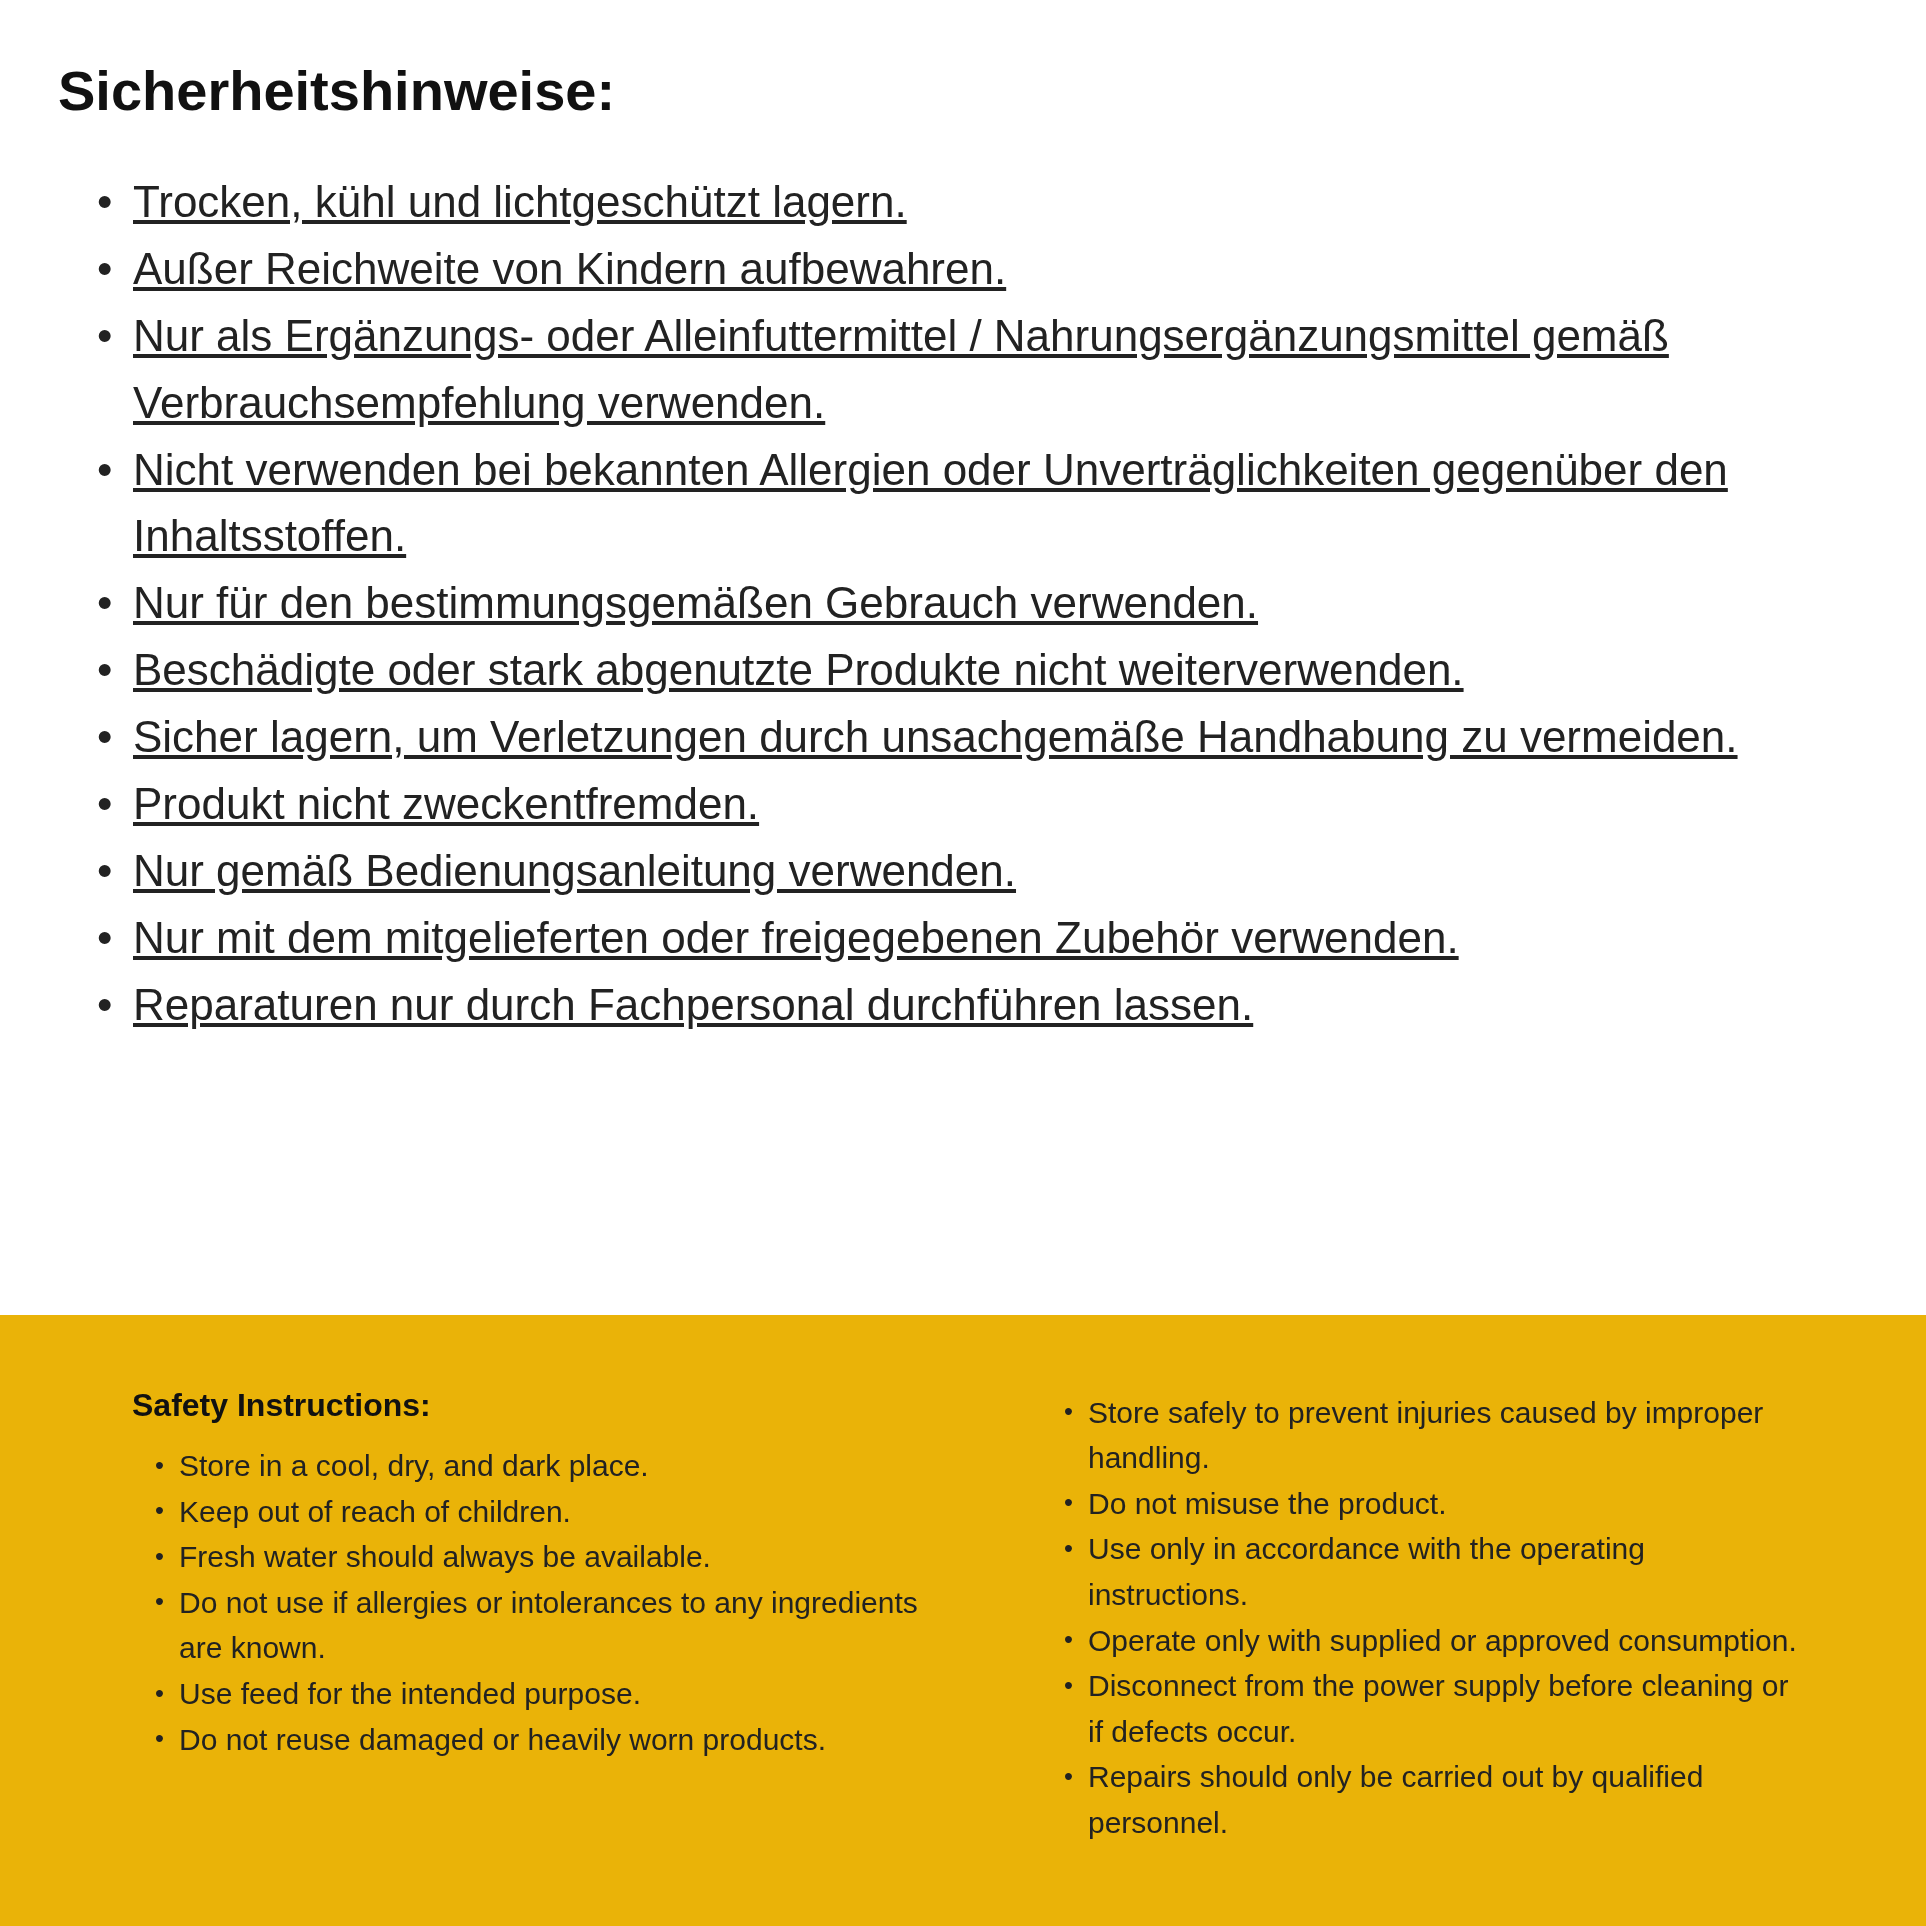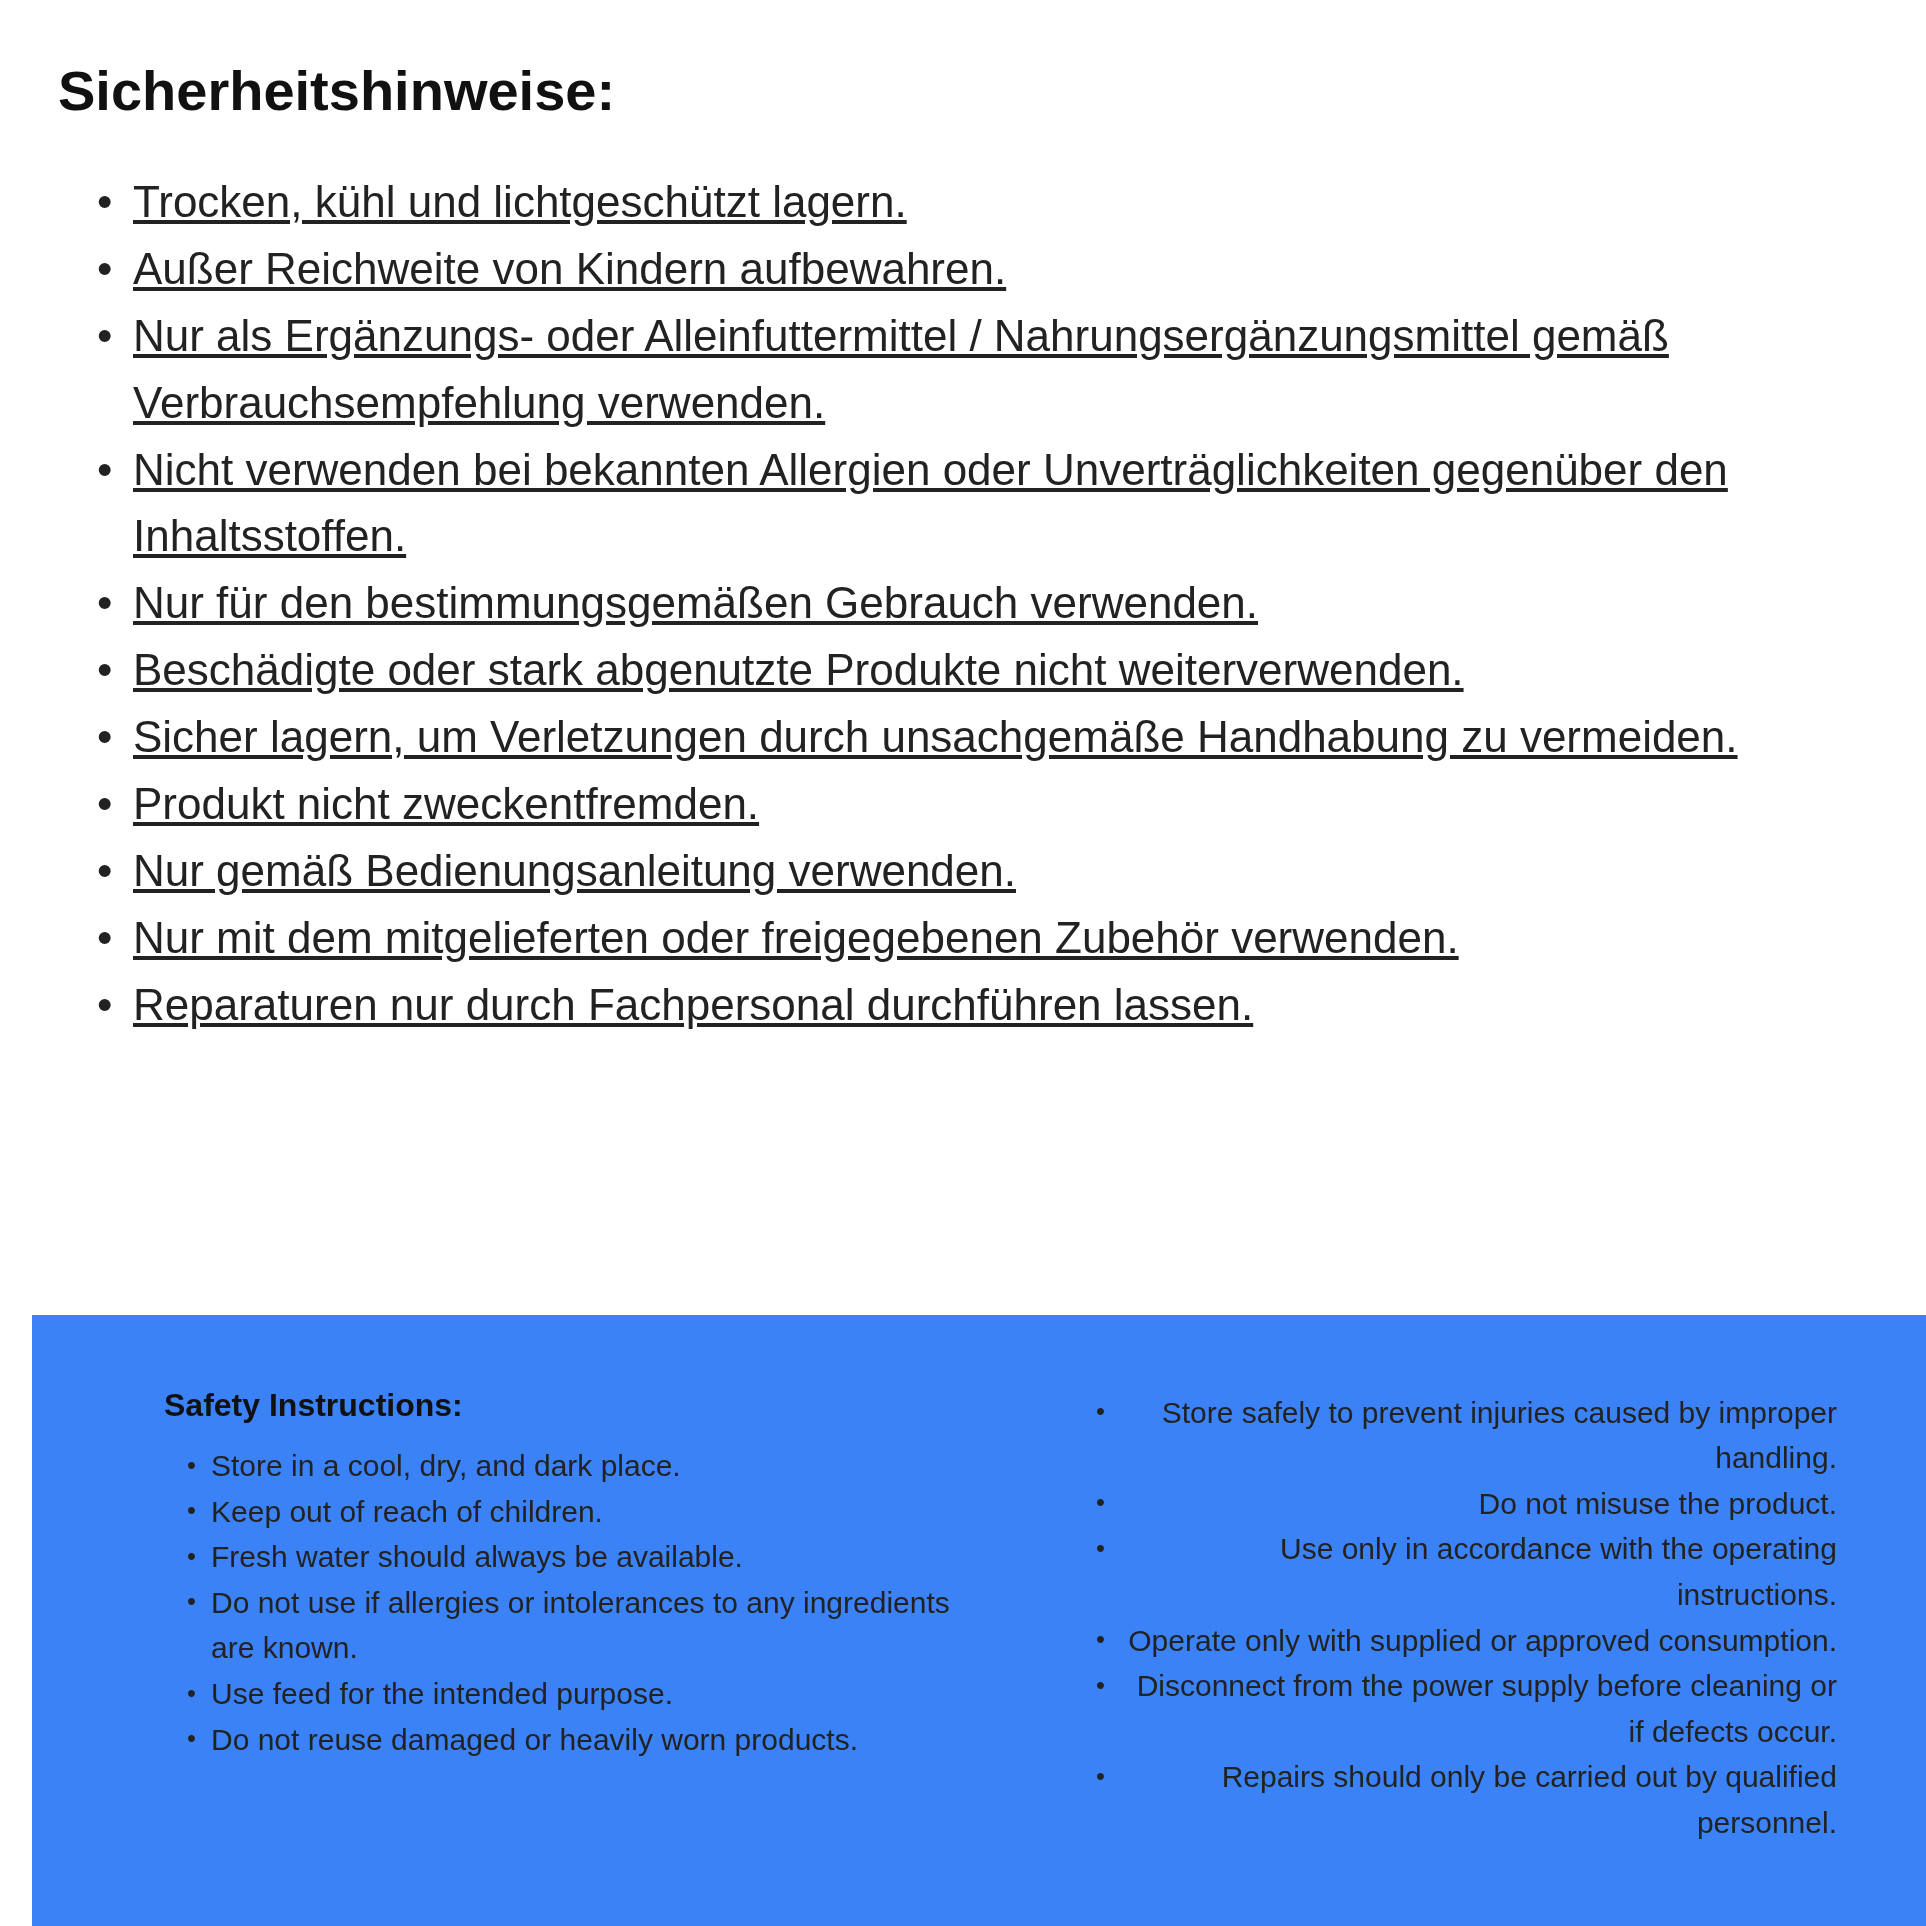--- a/index.html
+++ b/index.html
@@ -57,21 +57,20 @@
   .english-left {
     flex: 0 0 auto;
     width: 790px;
   }
   .english-right {
     flex: 0 0 auto;
     margin-left: 119px;
     width: 764px;
     
     padding-top: 2.6px;
-    text-align: right;
   }
   .english-title {
     font-size: 32px;
     font-weight: 700;
     margin: 0 0 19px 0;
     color: #111111;
   }
   .english-list {
     margin-left: 19px;
     font-size: 30px;
@@ -103,21 +102,21 @@
       <li>Nur für den bestimmungsgemäßen Gebrauch verwenden.</li>
       <li>Beschädigte oder stark abgenutzte Produkte nicht weiterverwenden.</li>
       <li>Sicher lagern, um Verletzungen durch unsachgemäße Handhabung zu vermeiden.</li>
       <li>Produkt nicht zweckentfremden.</li>
       <li>Nur gemäß Bedienungsanleitung verwenden.</li>
       <li>Nur mit dem mitgelieferten oder freigegebenen Zubehör verwenden.</li>
       <li>Reparaturen nur durch Fachpersonal durchführen lassen.</li>
     </ul>
 </div>
 
-<div class="english-section" style="background: #3b82f6; margin-left: 32px;">
+<div class="english-section" style="background: #eab308;">
   <div class="english-left">
     <h2 class="english-title">Safety Instructions:</h2>
     <ul class="bullet-list english-list">
         <li>Store in a cool, dry, and dark place.</li>
         <li>Keep out of reach of children.</li>
         <li>Fresh water should always be available.</li>
         <li>Do not use if allergies or intolerances to any ingredients are known.</li>
         <li>Use feed for the intended purpose.</li>
         <li>Do not reuse damaged or heavily worn products.</li>
       </ul>

